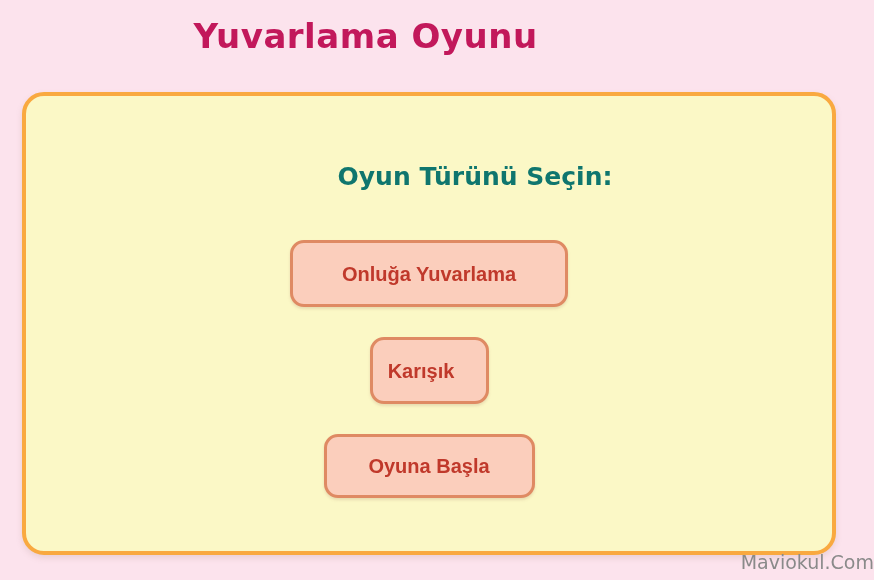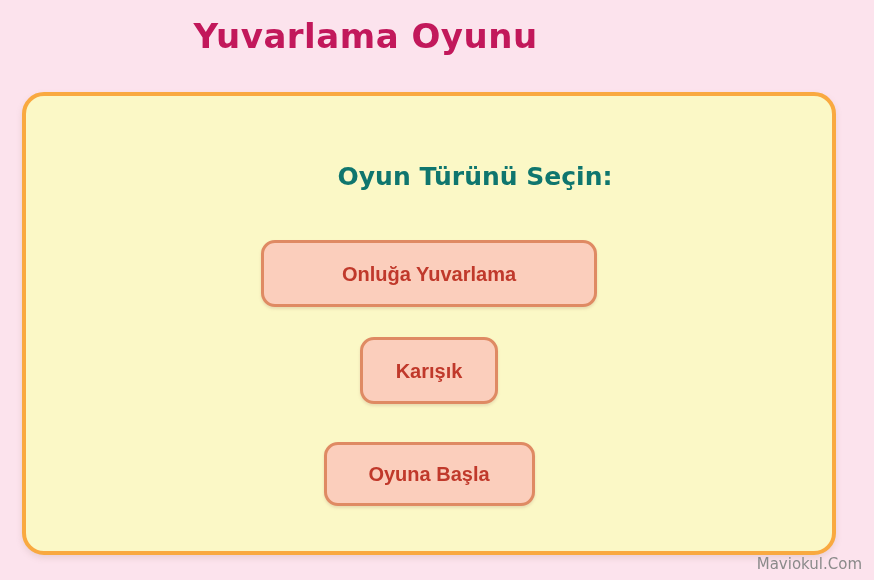--- a/index.html
+++ b/index.html
@@ -92,40 +92,40 @@
     display: flex;
     align-items: center;
     justify-content: center;
     box-sizing: border-box;
     cursor: pointer;
     white-space: nowrap;
     box-shadow: 0 2px 3px rgba(160, 110, 90, 0.20);
   }
 
   .game-button.wide {
-    width: 336px;
+    width: 278px;
   }
 
   .game-button.medium {
-    width: 138px;
+    width: 119px;
+    padding-left: 8px;
   }
 
   .game-button.start {
     width: 211px;
     height: 64px;
-    margin-top: 8px;
   }
 
   #watermark {
     position: absolute;
-    right: 12px;
+    right: 0;
     bottom: 7px;
     color: #8a8a8a;
     font-family: "DejaVu Sans", sans-serif;
-    font-size: 15px;
+    font-size: 19px;
     white-space: nowrap;
   }
 </style>
 </head>
 <body>
 
 <div id="page-title">Yuvarlama Oyunu</div>
 
 <div id="game-panel">
 

